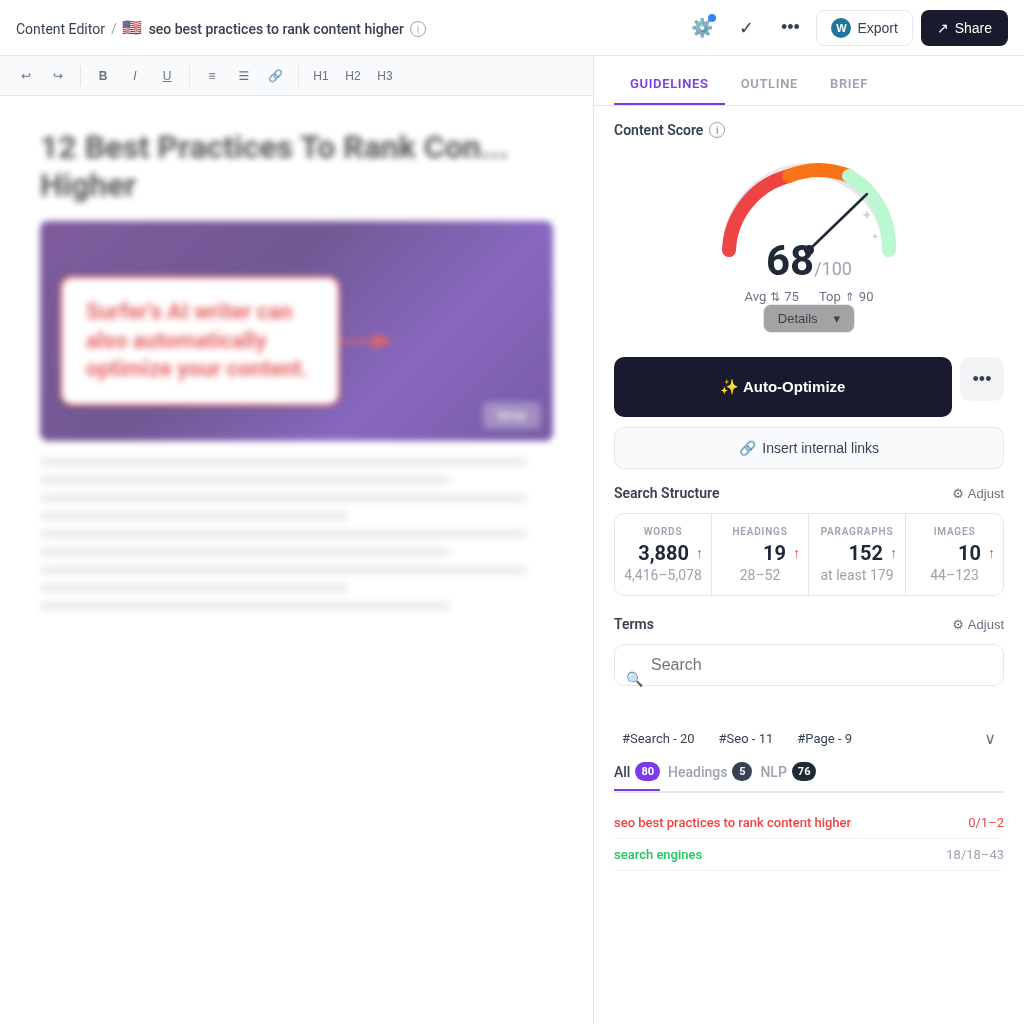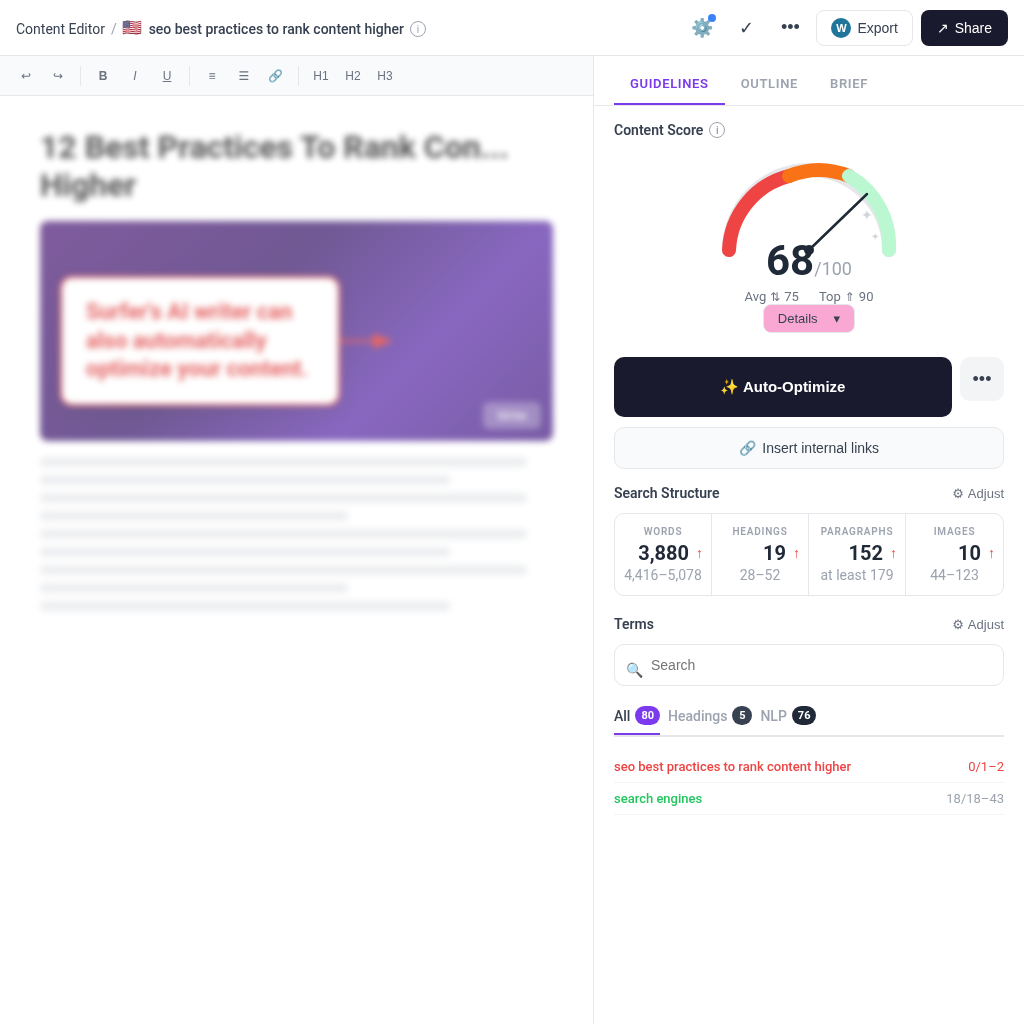--- a/index.html
+++ b/index.html
@@ -296,21 +296,21 @@
     }
     .gauge-meta .metric {
       display: flex;
       align-items: center;
       gap: 4px;
     }
 
     
     .details-btn {
       border: 1.5px solid #e5e7eb;
-      background: #f9a8d4;
+      background: #a3a3a3;
       border-radius: 8px;
       padding: 6px 14px;
       font-size: 13px;
       color: #374151;
       cursor: pointer;
       display: flex; align-items: center; gap: 16px;
       margin-bottom: 12px;
     }
 
     
@@ -415,24 +415,24 @@
     }
 
     
     .terms-section { margin-top: 4px; }
     .terms-search {
       width: 100%;
       height: 42px;
       border: 1.5px solid #e5e7eb;
       border-radius: 10px;
       padding: 0 12px 0 36px;
-      font-size: 14px;
+      font-size: 16px;
       color: #374151;
       outline: none;
-      margin-bottom: 10px;
+      margin-bottom: 28px;
     }
     .search-wrapper {
       position: relative;
       margin-bottom: 10px;
     }
     .search-icon-inner {
       position: absolute;
       left: 12px;
       top: 50%;
       transform: translateY(-50%);
@@ -721,20 +721,26 @@
             <span>⚙</span>
             <span>Adjust</span>
           </button>
         </div>
 
         <div class="search-wrapper">
           <span class="search-icon-inner">🔍</span>
           <input type="text" class="terms-search" placeholder="Search" style="">
         </div>
 
+        <div class="tag-row">
+          <span class="tag">#Search - 20</span>
+          <span class="tag">#Seo - 11</span>
+          <span class="tag">#Page - 9</span>
+          <button class="expand-btn">∨</button>
+        </div>
 
         <div class="filter-tabs">
           <div class="filter-tab active">
             <span>All</span>
             <span class="filter-badge">80</span>
           </div>
           <div class="filter-tab">
             <span>Headings</span>
             <span class="filter-badge gray">5</span>
           </div>

